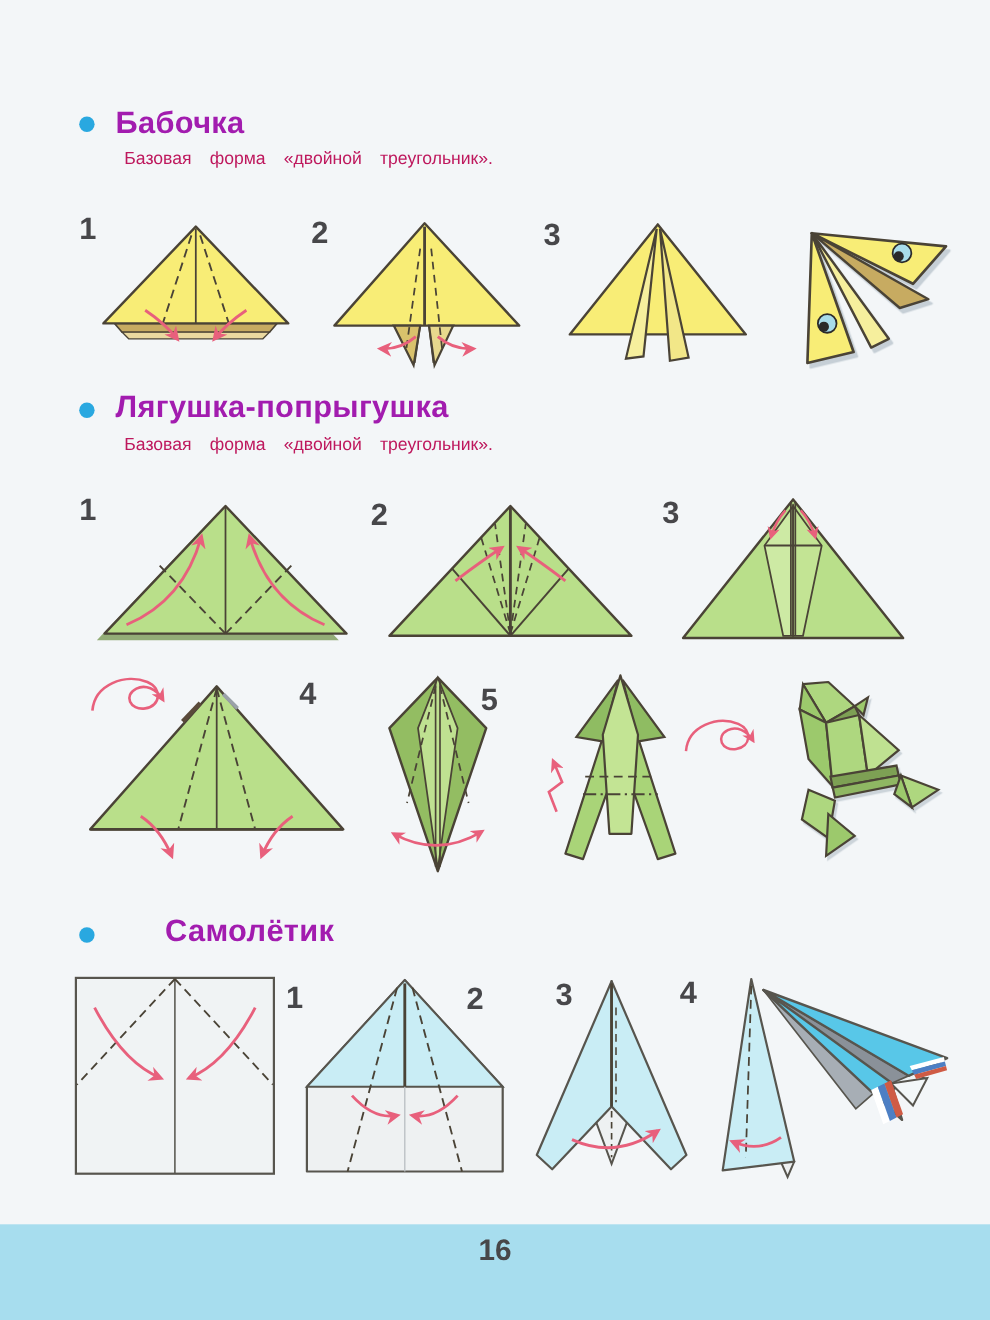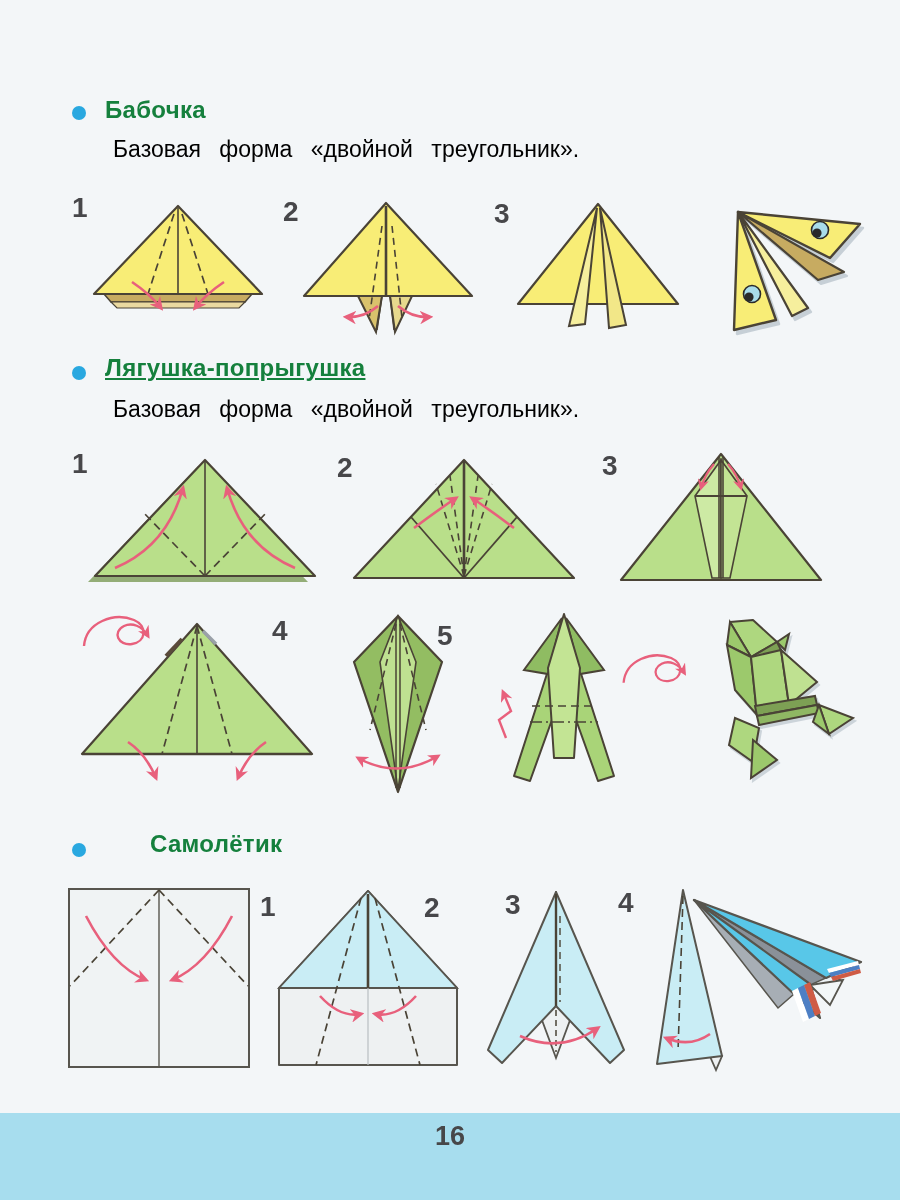--- a/index.html
+++ b/index.html
@@ -1,21 +1,21 @@
 <!DOCTYPE html>
 <html><head>
 <meta charset="utf-8">
 <style>
   html,body{margin:0;padding:0;}
   body{font-family:"Liberation Sans", sans-serif;}
   .page{position:relative;width:900px;height:1200px;background:#f3f6f8;overflow:hidden;}
   .abs{position:absolute;}
   .page-title{font-size:31px;font-weight:bold;color:#4b4b4d;word-spacing:14px;letter-spacing:.5px;}
-  .sec-label{font-size:24px;font-weight:bold;color:#15803d;letter-spacing:.3px;}
-  .sec-sub{font-size:23px;color:#000000;word-spacing:12px;text-align:center;}
+  .sec-label{font-size:28px;font-weight:bold;color:#a21caf;letter-spacing:.3px;}
+  .sec-sub{font-size:16px;color:#be185d;word-spacing:12px;text-align:center;}
   .bullet{width:14px;height:14px;border-radius:50%;background:#29a8e0;}
   .stepnum{font-size:28px;font-weight:bold;color:#47474a;}
   .footer-band{position:absolute;left:0;top:1113px;width:900px;height:111px;background:#a7ddee;}
   .footer-num{position:absolute;left:0;top:8px;width:100%;text-align:center;font-size:27px;font-weight:bold;color:#474749;}
   svg{display:block;overflow:visible;}
   .shadowed{filter:drop-shadow(3px 4px 0 #c6cfd6);}
   .shadowed-sm{filter:drop-shadow(2px 3px 0 #ccd4da);}
 </style>
 </head>
 <body>
@@ -74,21 +74,21 @@
     <polygon points="26,20 132,80 106,88" fill="#c7ab61" stroke="#4a4336" stroke-width="2.2" stroke-linejoin="round"></polygon>
     <polygon points="26,20 96,116 80,124" fill="#f6ef9d" stroke="#4a4336" stroke-width="2.2" stroke-linejoin="round"></polygon>
     <polygon points="26,20 22,138 64,128" fill="#f8ed76" stroke="#4a4336" stroke-width="2.4" stroke-linejoin="round"></polygon>
     <circle cx="108" cy="38" r="8.5" fill="#a8dcea" stroke="#2a2a2a" stroke-width="1.6"></circle>
     <circle cx="105" cy="41" r="4.6" fill="#2a2a2a"></circle>
     <circle cx="40" cy="102" r="8.5" fill="#a8dcea" stroke="#2a2a2a" stroke-width="1.6"></circle>
     <circle cx="37" cy="105" r="4.6" fill="#2a2a2a"></circle>
   </svg>
 
   <div class="abs bullet" style="left:72px;top:366px;"></div>
-  <div class="abs sec-label" style="left:105px;top:354px;text-decoration:underline;">Лягушка-попрыгушка</div>
+  <div class="abs sec-label" style="left:105px;top:354px;">Лягушка-попрыгушка</div>
   <div class="abs sec-sub" style="left:113px;top:396px;">Базовая форма «двойной треугольник».</div>
 
   <div class="abs stepnum" style="left:72px;top:448px;">1</div>
   <div class="abs stepnum" style="left:337px;top:452px;">2</div>
   <div class="abs stepnum" style="left:602px;top:450px;">3</div>
 
   <svg class="abs" style="left:85px;top:448px;" width="235" height="142" viewBox="0 0 235 142">
     <polygon points="3,134 113,18 223,134" fill="#93ad77"></polygon>
     <polygon points="10,128 120,12 230,128" fill="#b9df8a" stroke="#4a4336" stroke-width="2.2" stroke-linejoin="round"></polygon>
     <line x1="120" y1="12" x2="120" y2="128" stroke="#4a4336" stroke-width="1.6"></line>

